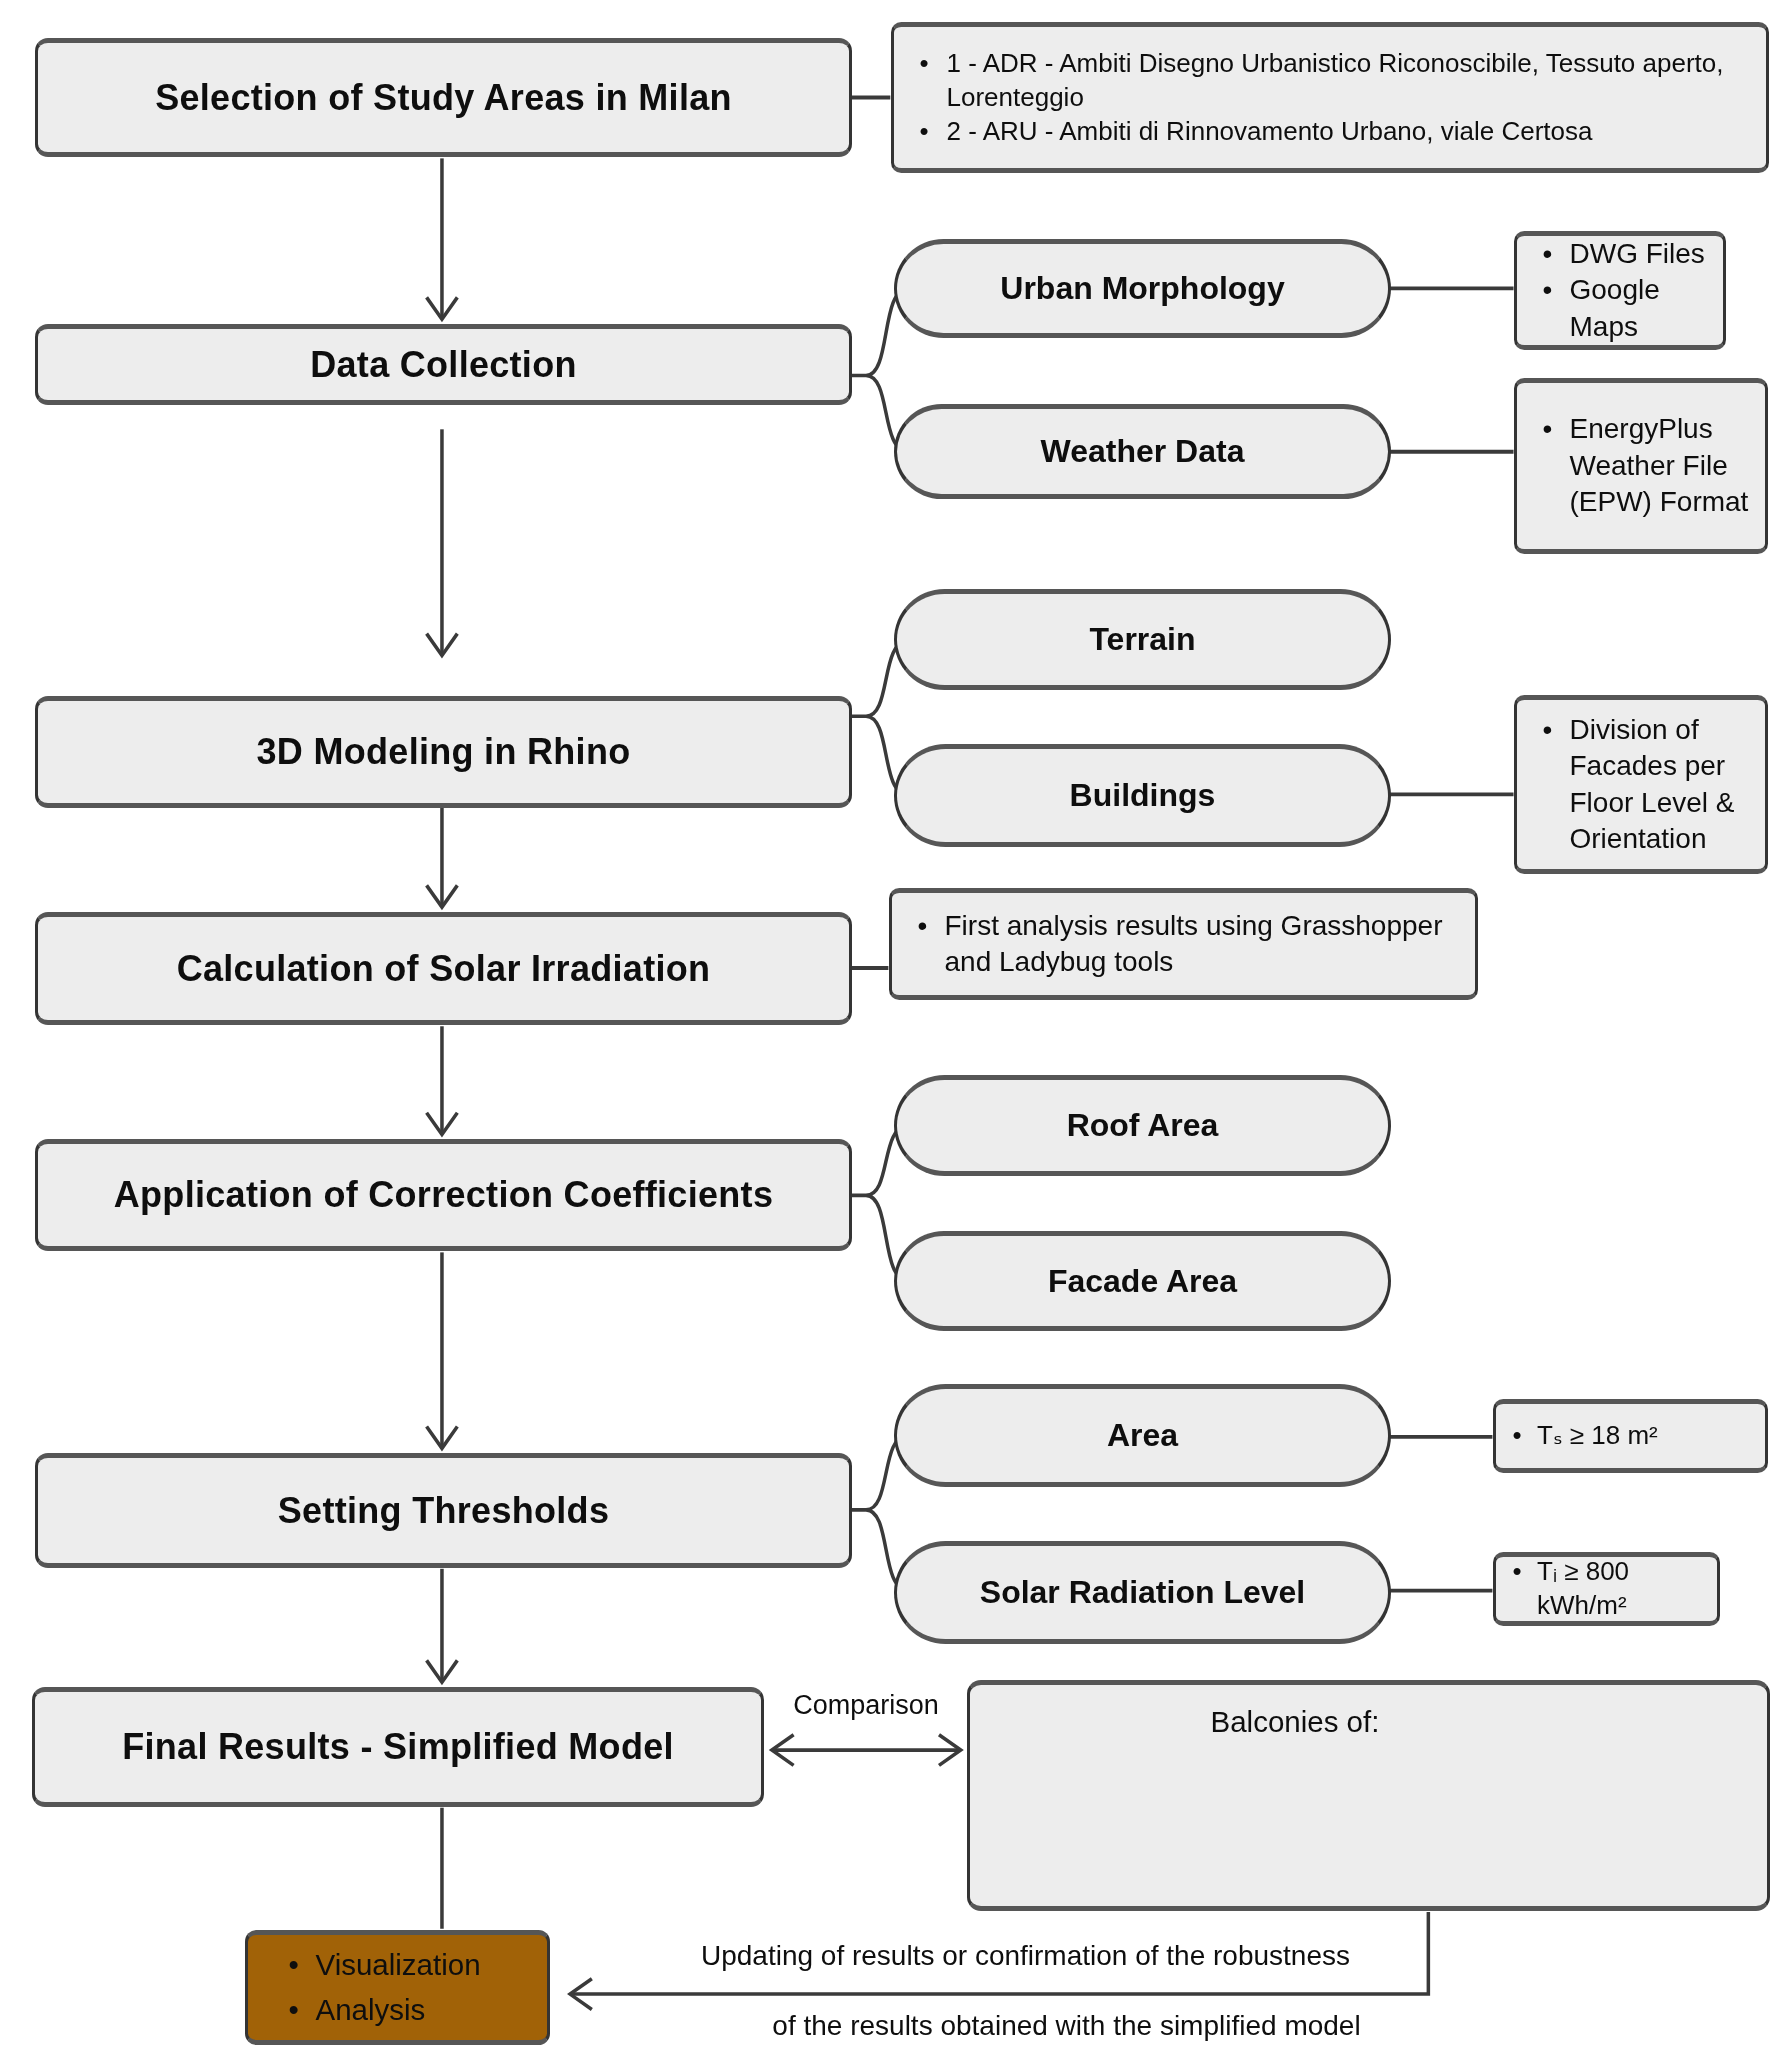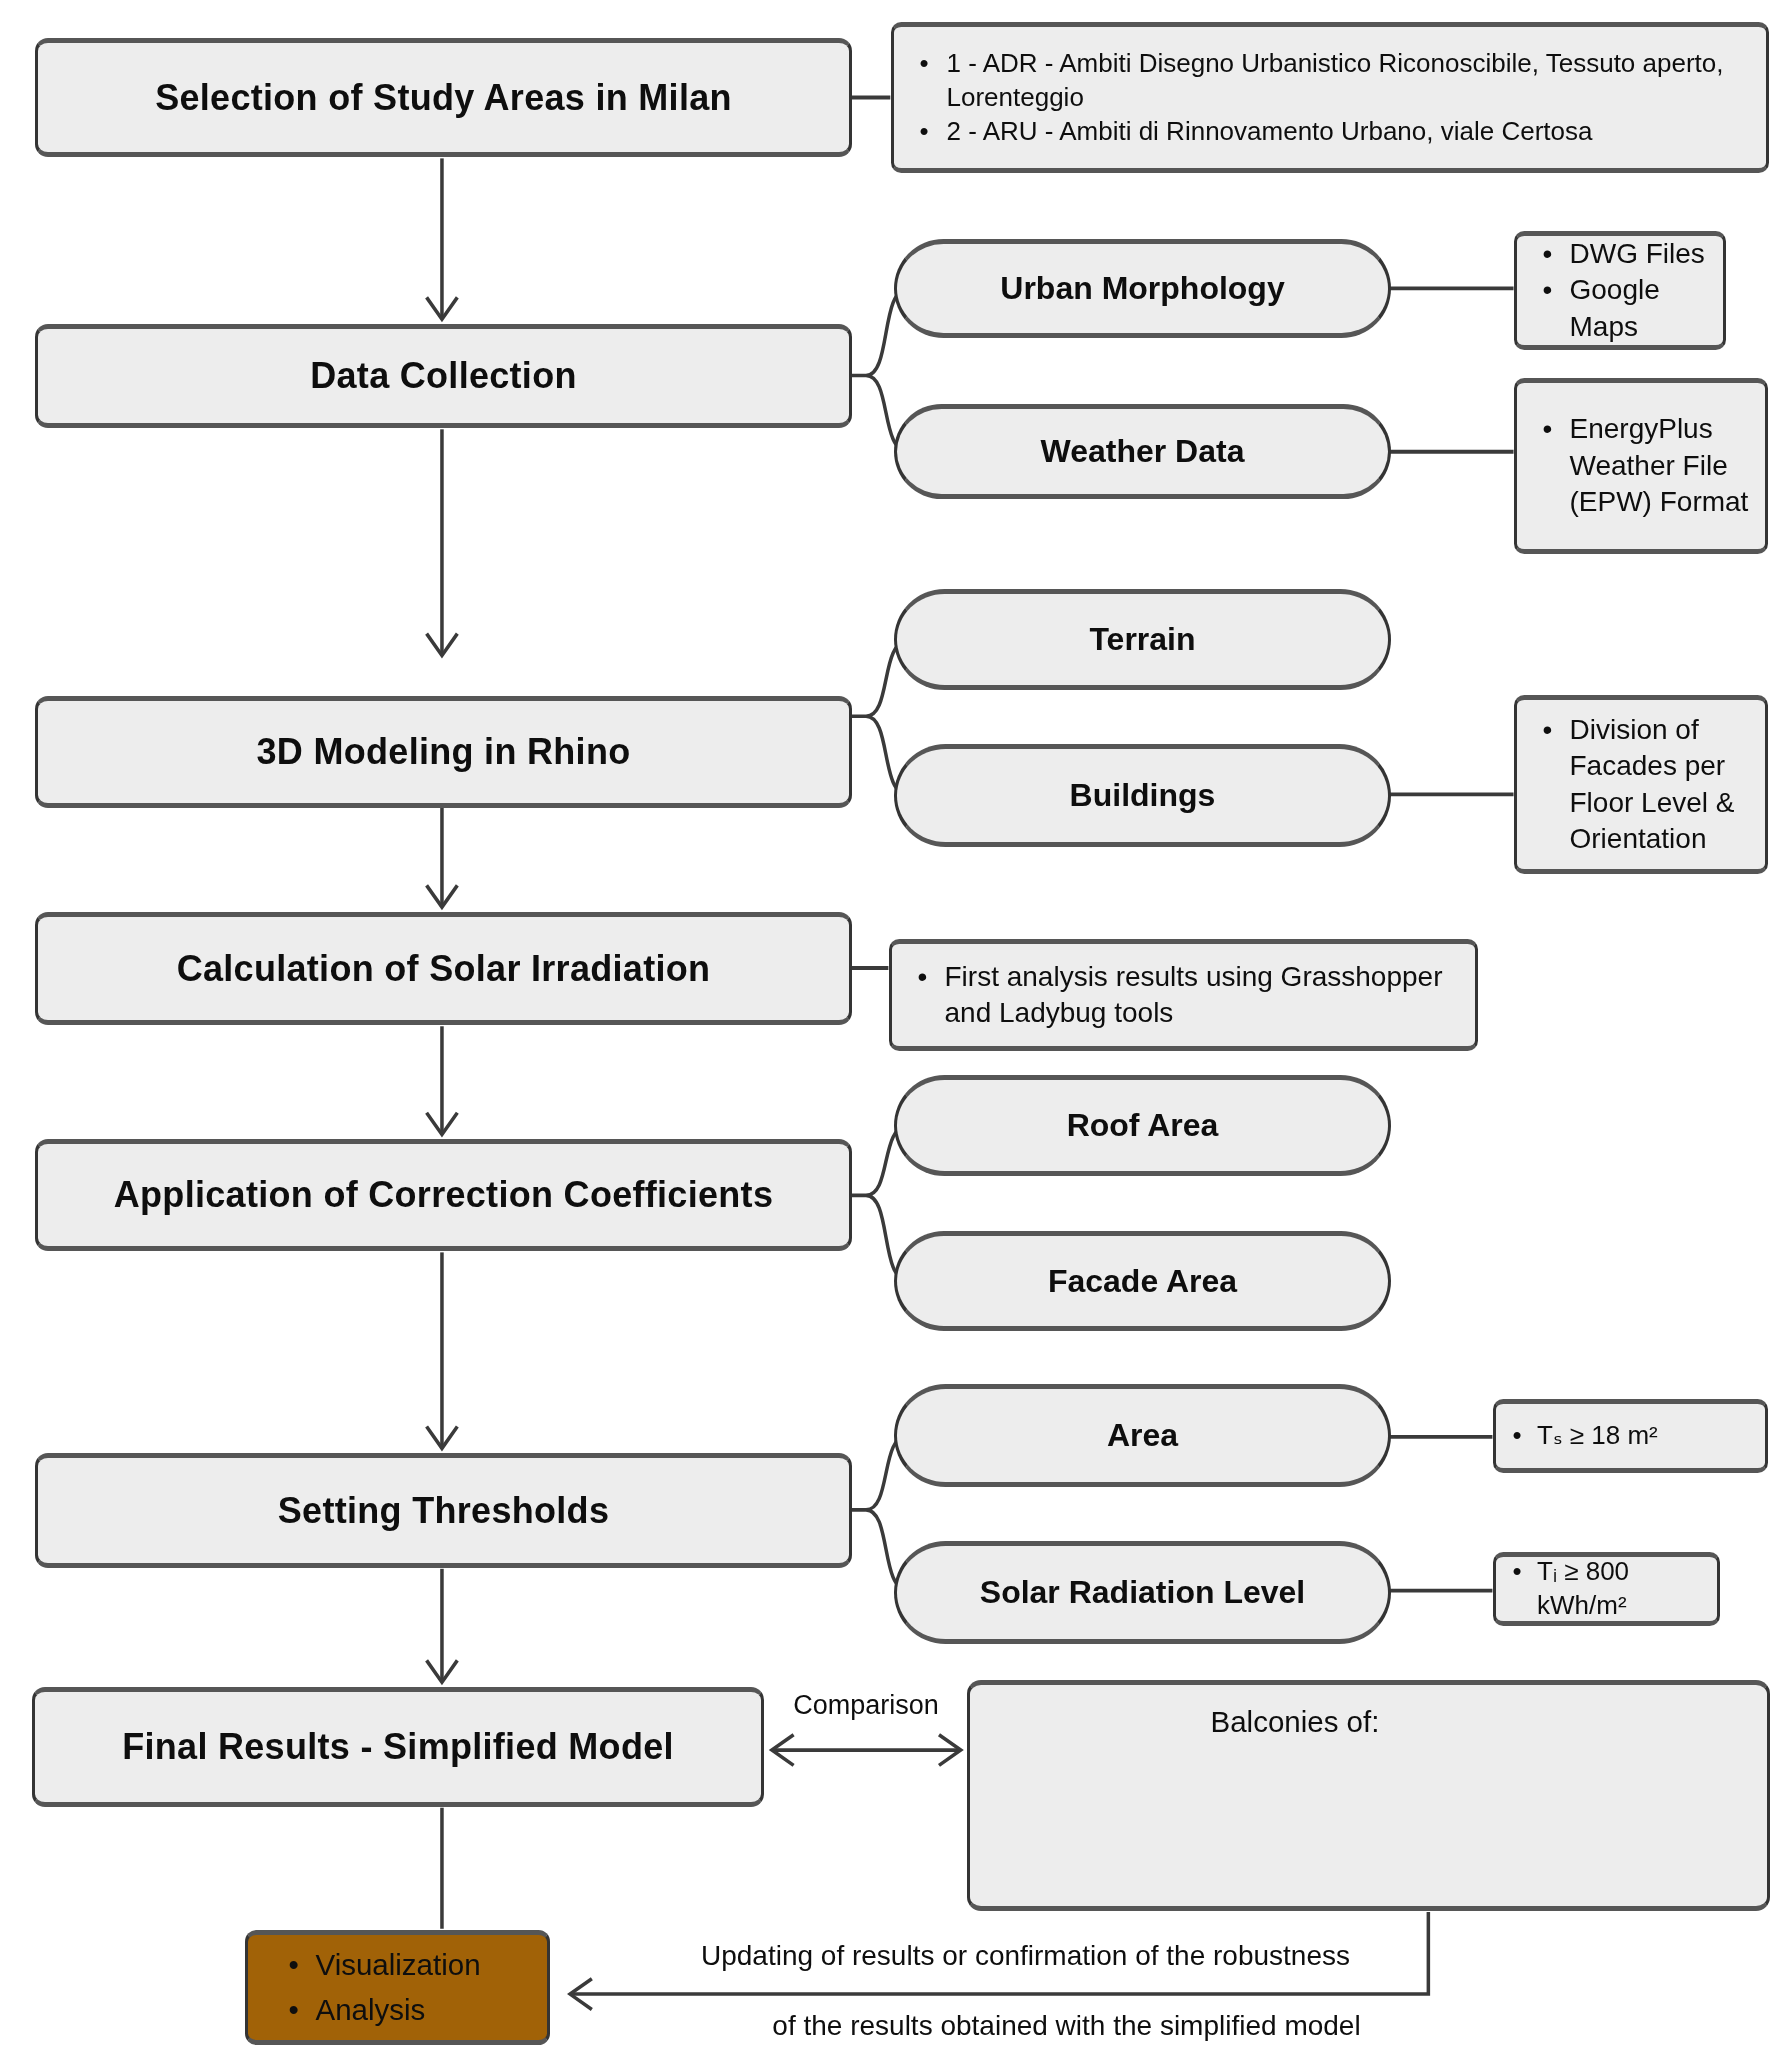--- a/index.html
+++ b/index.html
@@ -93,21 +93,21 @@
     </g>
 
     <path d="M1207 2732 H1498" stroke="#3a3a3a" stroke-width="6" fill="none" marker-start="url(#ah)" marker-end="url(#ah)"></path>
 
     <path d="M2230 2985 V3113 H892" stroke="#3a3a3a" stroke-width="5.5" fill="none" marker-end="url(#ah)"></path>
   </svg>
 
   <div class="mbox" style="top:38px;height:119px;">
     <span>Selection of Study Areas in Milan</span>
   </div>
-  <div class="mbox" style="top:324px;height:104px;">
+  <div class="mbox" style="top:324px;height:81px;">
     <span>Data Collection</span>
   </div>
   <div class="mbox" style="top:660px;height:112px;margin-top:36px;">
     <span>3D Modeling in Rhino</span>
   </div>
   <div class="mbox" style="top:912px;height:113px;">
     <span>Calculation of Solar Irradiation</span>
   </div>
   <div class="mbox" style="top:1139px;height:112px;">
     <span>Application of Correction Coefficients</span>
@@ -159,21 +159,21 @@
   <div class="note" style="left:1514px;top:378px;width:254px;height:176px;">
     <ul>
       <li>EnergyPlus Weather File (EPW) Format</li>
     </ul>
   </div>
   <div class="note" style="left:1514px;top:695px;width:254px;height:179px;">
     <ul>
       <li>Division of Facades per Floor Level &amp; Orientation</li>
     </ul>
   </div>
-  <div class="note" style="left:889px;top:939px;width:589px;height:112px;">
+  <div class="note" style="left:889px;top:888px;width:589px;height:112px;">
     <ul>
       <li>First analysis results using Grasshopper and Ladybug tools</li>
     </ul>
   </div>
   <div class="note note-sm" style="left:1493px;top:1399px;width:275px;height:74px;">
     <ul>
       <li>Tₛ ≥ 18 m²</li>
     </ul>
   </div>
   <div class="note note-sm" style="left:1493px;top:1552px;width:227px;height:74px;">

